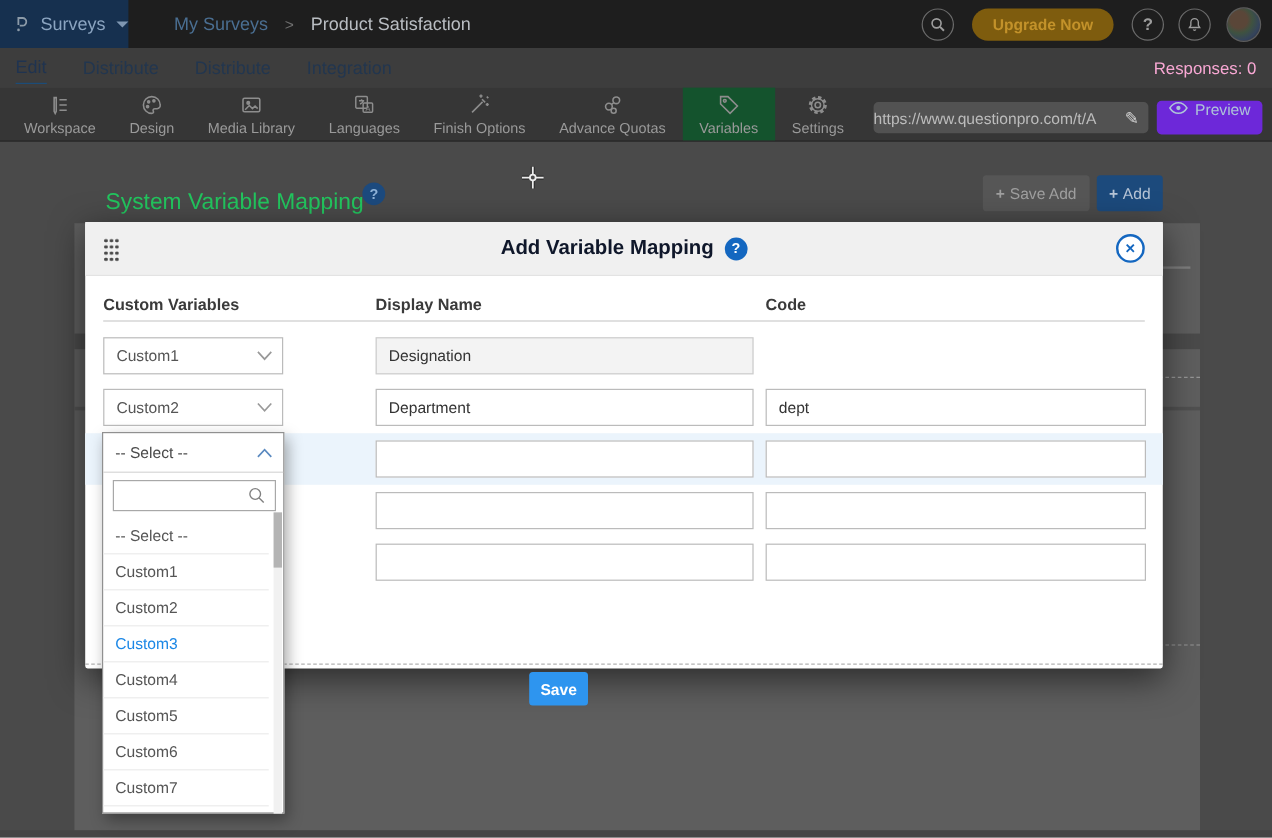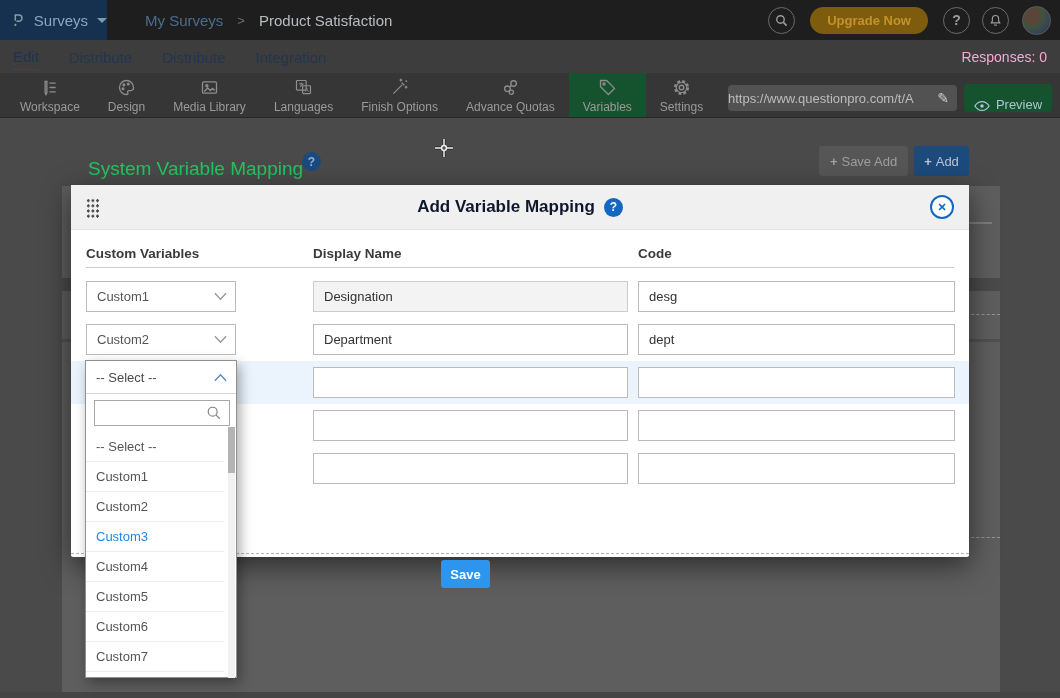--- a/index.html
+++ b/index.html
@@ -41,23 +41,23 @@
              border-bottom:1px solid #272727; display:flex; align-items:stretch; padding-left:6px;text-align:right; }
   .tool-item { display:flex; flex-direction:column; align-items:center; justify-content:center;
                padding:0 14px; cursor:pointer; gap:2px; }
   .tool-item.active { background:#14532d; }
   .tool-item svg { display:block; }
   .tool-label { font-size:12px; color:#9a9a9a; white-space:nowrap; }
   .url-box { position:absolute; left:728px; top:85px; width:229px; height:26px; background:#525252;
              border-radius:4px; display:flex; align-items:center; overflow:hidden; cursor:text; }
   .url-text { flex:1; font-size:13px; color:#bcbcbc; white-space:nowrap; overflow:hidden; }
   .url-pencil { color:#d2d2d2; font-size:14px; padding:0 8px; cursor:pointer; }
-  .preview-btn { position:absolute; left:964px; top:84px; width:88px; height:28px; background:#14532d;
+  .preview-btn { position:absolute; left:964px; top:84px; width:88px; height:28px; background:#6d28d9;
                  border:none; border-radius:4px; color:#aec3d8; font-size:13px; display:flex;
-                 align-items:flex-end; justify-content:center; gap:6px; cursor:pointer; }
+                 align-items:flex-start; justify-content:center; gap:6px; cursor:pointer; }
 
   
   .card-remnant { position:absolute; left:62px; top:186px; width:938px; height:506px; background:#5e5e5e; }
   .remnant-gap1 { position:absolute; left:0; top:92px; width:100%; height:13px; background:#4a4a4a; }
   .remnant-gap2 { position:absolute; left:0; top:153px; width:100%; height:3px; background:#505050; }
   .remnant-dash { position:absolute; border-top:1px dashed #969696; width:34px; left:904px; }
   .remnant-line { position:absolute; left:906px; top:36px; width:24px; height:2px; background:#7d7d7d; }
   .bottom-strip { position:absolute; left:0; top:692px; width:1060px; height:6px; background:#454545; }
 
   .page-title-row { position:absolute; left:0; top:140px; width:1060px; height:42px; }
@@ -291,21 +291,20 @@
       </div>
 
       <div class="map-row" style="top:45px;">
         <div class="sel-box">
           <span class="sel-text">Custom1</span>
           <svg width="13" height="9" viewBox="0 0 14 9">
               <polyline points="1,1 7,7.5 13,1" fill="none" stroke="#999999" stroke-width="1.5"></polyline>
             </svg>
         </div>
         <input class="cell-input cell-display cell-gray" value="Designation" style="">
-        <input class="cell-input cell-code" value="desg" style="">
       </div>
 
       <div class="map-row" style="top:88px;">
         <div class="sel-box">
           <span class="sel-text">Custom2</span>
           <svg width="13" height="9" viewBox="0 0 14 9">
               <polyline points="1,1 7,7.5 13,1" fill="none" stroke="#999999" stroke-width="1.5"></polyline>
             </svg>
         </div>
         <input class="cell-input cell-display" value="Department" style="">

